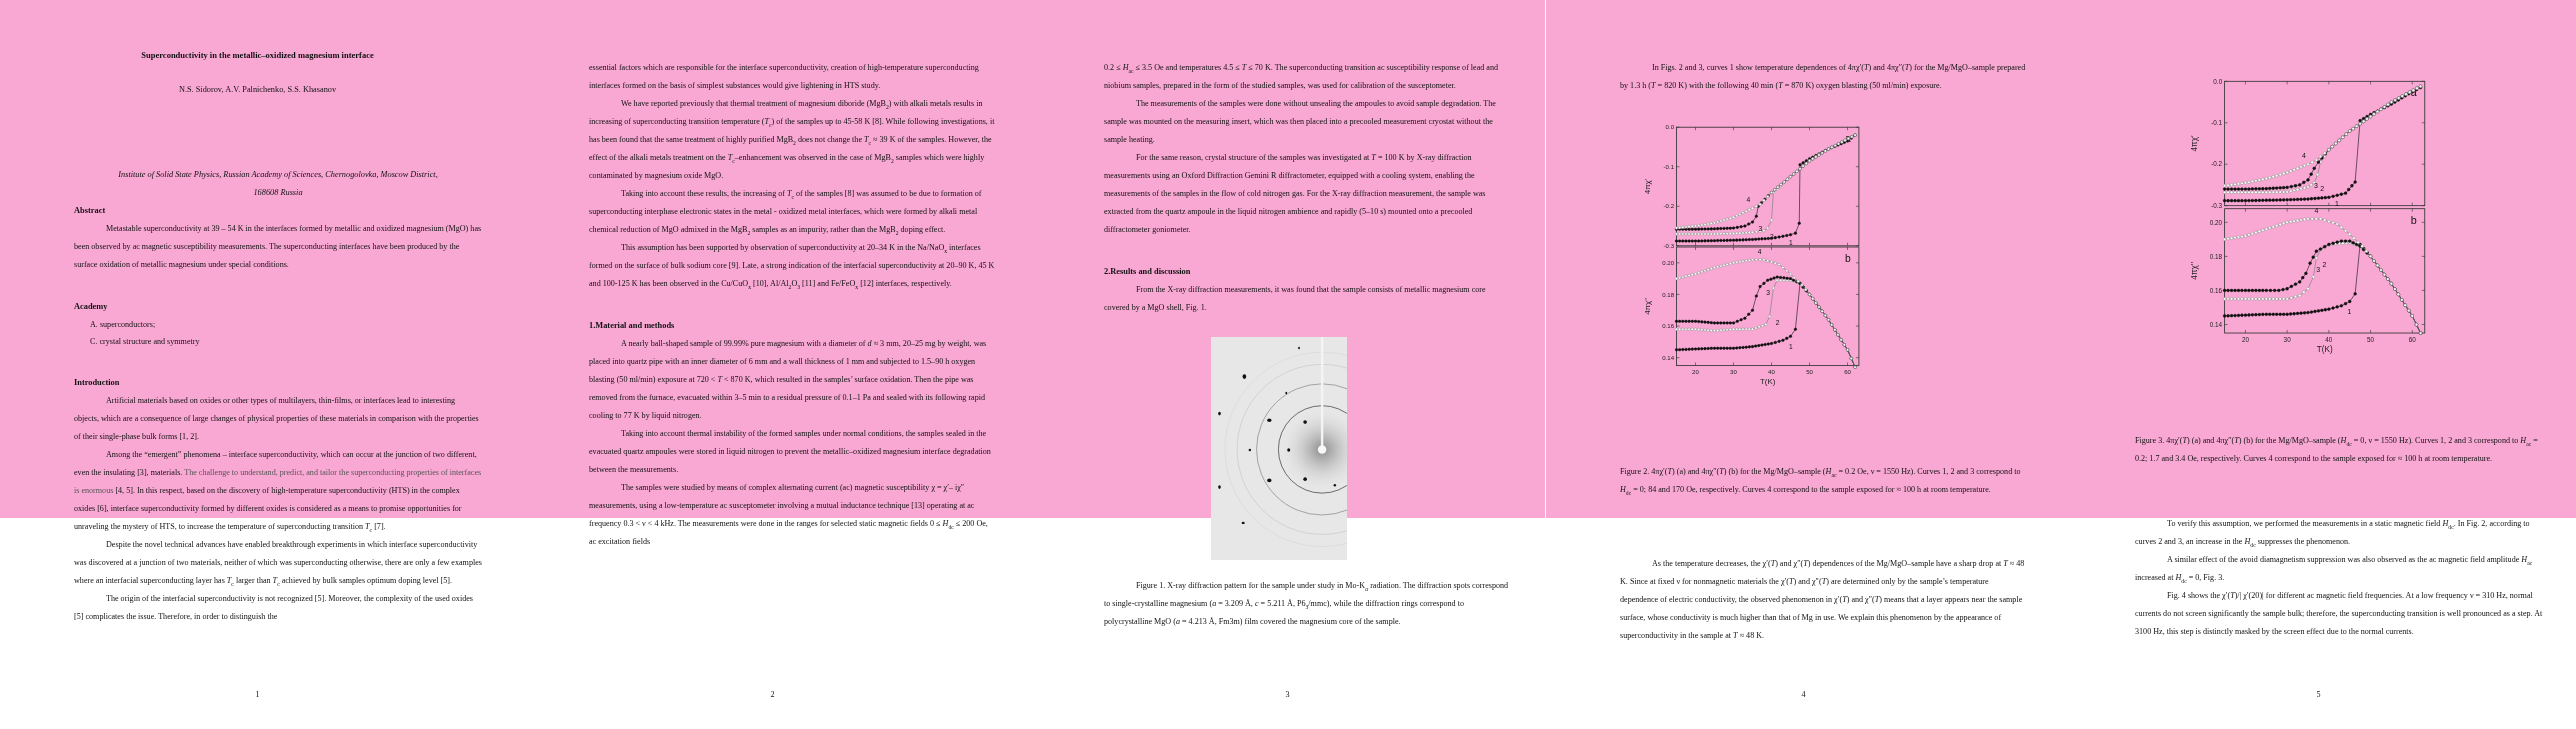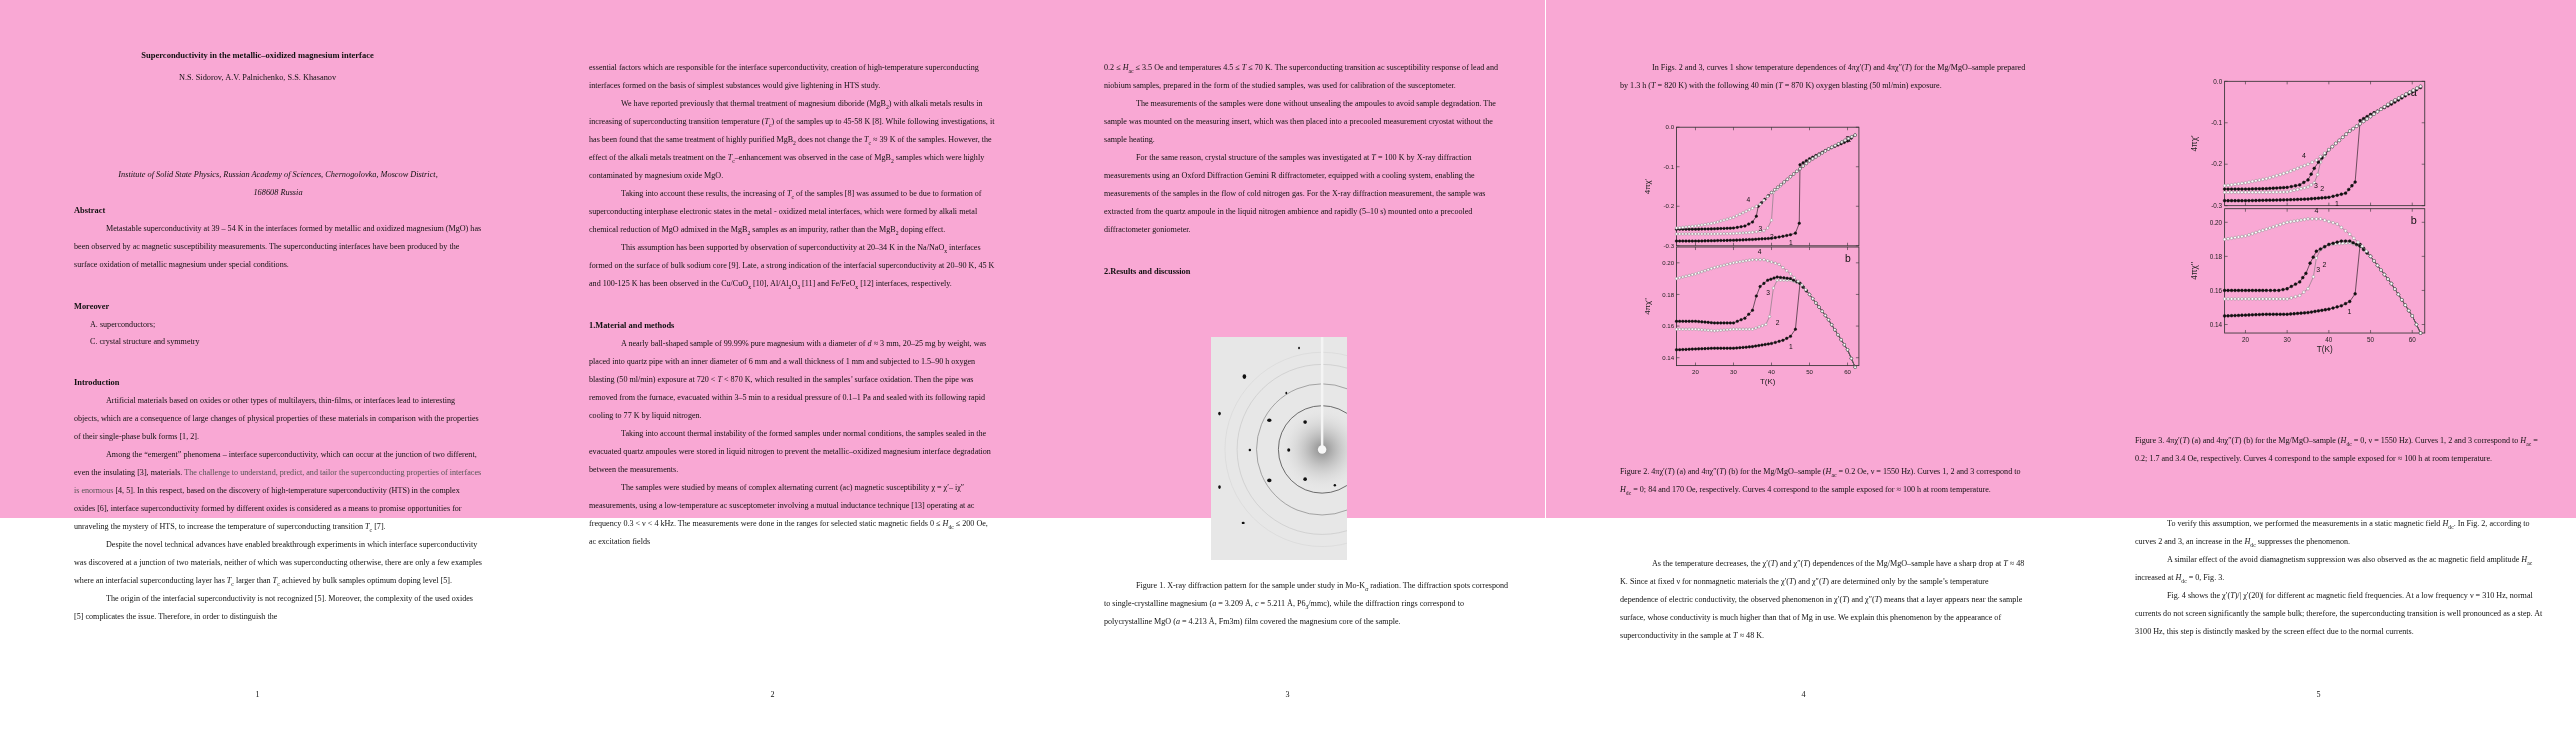--- a/index.html
+++ b/index.html
@@ -5,21 +5,21 @@
   html, body { margin:0; padding:0; background:#fff; }
   body { width:2576px; height:729px; position:relative; overflow:hidden;
          font-family:"Liberation Serif","DejaVu Serif",serif; color:#111; }
   .page { position:absolute; top:0; width:515px; height:518px; background:#f9a8d4; }
   .p1 { left:0; } .p2 { left:515px; } .p3 { left:1030px; } .p4 { left:1546px; } .p5 { left:2061px; }
   .col { position:absolute; left:74px; width:408px; font-size:8.1px; line-height:18px;margin-top:12px; }
   .col p { margin:0; }
   .ind { text-indent:32px; }
   h1.title { position:absolute; left:0; width:515px; top:49px; margin:0; text-align:center;
              font-size:8.5px; font-weight:bold; line-height:12px; }
-  .authors { position:absolute; left:0; width:515px; top:73px; text-align:center; font-size:8.3px; }
+  .authors { position:absolute; left:0; width:515px; top:85px; text-align:center; font-size:8.3px; }
   .affil { position:absolute; left:74px; width:408px; top:118px; text-align:center; font-style:italic;
            font-size:8.3px; line-height:18px;margin-top:48px; }
   .sec { font-weight:bold; font-size:8.4px; margin:0; }
   .kw { padding-left:16px; line-height:17px; }
   .pgnum { position:absolute; left:0; width:515px; top:690px; text-align:center; font-size:8.1px; }
   .muted { color:#555; }
   sub, sup { font-size:70%; line-height:0; }
   i { font-style:italic; }
   .cap { font-size:8.1px; line-height:18px; }
   
@@ -35,21 +35,21 @@
   <div class="authors">N.S. Sidorov, A.V. Palnichenko, S.S. Khasanov</div>
   <div class="affil">
     <div>Institute of Solid State Physics, Russian Academy of Sciences, Chernogolovka, Moscow District,</div>
     <div>168608 Russia</div>
   </div>
 
   <div class="col" style="top:190px;">
     <p class="sec">Abstract</p>
     <p class="ind">Metastable superconductivity at 39 – 54 K in the interfaces formed by metallic and oxidized magnesium (MgO) has been observed by ac magnetic susceptibility measurements. The superconducting interfaces have been produced by the surface oxidation of metallic magnesium under special conditions.</p>
     <div style="height:24px"></div>
-    <p class="sec">Moreover</p>
+    <p class="sec">Academy</p>
     <p class="kw">A.  superconductors;</p>
     <p class="kw">C. crystal structure and symmetry</p>
     <div style="height:24px"></div>
     <p class="sec">Introduction</p>
     <p class="ind">Artificial materials based on oxides or other types of multilayers, thin-films, or interfaces lead to interesting objects, which are a consequence of large changes of physical properties of these materials in comparison with the properties of their single-phase bulk forms [1, 2].</p>
     <p class="ind"><span>Among the “emergent” phenomena – interface superconductivity, which can occur at the junction of two different, even the insulating [3], materials.</span> <span class="muted">The challenge to understand, predict, and tailor the superconducting properties of interfaces is enormous</span> <span>[4, 5]. In this respect, based on the discovery of high-temperature superconductivity (HTS) in the complex oxides [6], interface superconductivity formed by different oxides is considered as a means to promise opportunities for unraveling the mystery of HTS, to increase the temperature of superconducting transition</span> <i>T</i><sub>c</sub> <span>[7].</span></p>
     <p class="ind"><span>Despite the novel technical advances have enabled breakthrough experiments in which interface superconductivity was discovered at a junction of two materials, neither of which was superconducting otherwise,  there are only a few examples where an interfacial superconducting layer has</span> <i>T</i><sub>c</sub> <span>larger than</span> <i>T</i><sub>c</sub> <span>achieved by bulk samples optimum doping level [5].</span></p>
     <p class="ind">The origin of the interfacial superconductivity is not recognized [5].  Moreover, the complexity of the used oxides [5] complicates the issue. Therefore, in order to distinguish the</p>
   </div>
   <div class="pgnum">1</div>
@@ -70,20 +70,21 @@
   <div class="pgnum">2</div>
 </div>
 
 <div class="page p3">
   <div class="col" style="top:47px;">
     <p><span>0.2 ≤</span> <i>H</i><sub>ac</sub> <span>≤ 3.5 Oe and temperatures 4.5 ≤</span> <i>T</i> <span>≤ 70 K. The superconducting transition ac susceptibility response of lead and niobium samples, prepared in the form of the studied samples, was used for calibration of the susceptometer.</span></p>
     <p class="ind">The measurements of the samples were done without unsealing the ampoules to avoid sample degradation. The sample was mounted on the measuring insert, which was then placed into a precooled measurement cryostat without the sample heating.</p>
     <p class="ind"><span>For the same reason, crystal structure of the samples was investigated at</span> <i>T</i> <span>= 100 K by X-ray diffraction measurements using an Oxford Diffraction Gemini R diffractometer, equipped with a cooling system, enabling the measurements of the samples in the flow of cold nitrogen gas. For the X-ray diffraction measurement, the sample was extracted from the quartz ampoule in the liquid nitrogen ambience and rapidly (5–10 s) mounted onto a precooled diffractometer goniometer.</span></p>
     <div style="height:24px"></div>
     <p class="sec">2.Results and discussion</p>
+    <p class="ind">From the X-ray diffraction measurements, it was found that the sample consists of metallic magnesium core covered by a MgO shell, Fig. 1.</p>
   </div>
   <div class="col cap" style="top:565px;">
     <p class="ind"><span>Figure 1. X-ray diffraction pattern for the sample under study in Mo-K</span><sub><i>α</i></sub> <span>radiation. The diffraction spots correspond to single-crystalline magnesium (</span><i>a</i> <span>= 3.209 Å,</span> <i>c</i> <span>= 5.211 Å, P6</span><sub>3</sub><span>/mmc), while the diffraction rings correspond to polycrystalline MgO (</span><i>a</i> <span>= 4.213 Å, Fm3m) film covered the magnesium core of the sample.</span></p>
   </div>
   <div class="pgnum">3</div>
 </div>
 
 <div class="xray">
   <svg width="136" height="223" viewBox="0 0 224 367">
     <defs>

